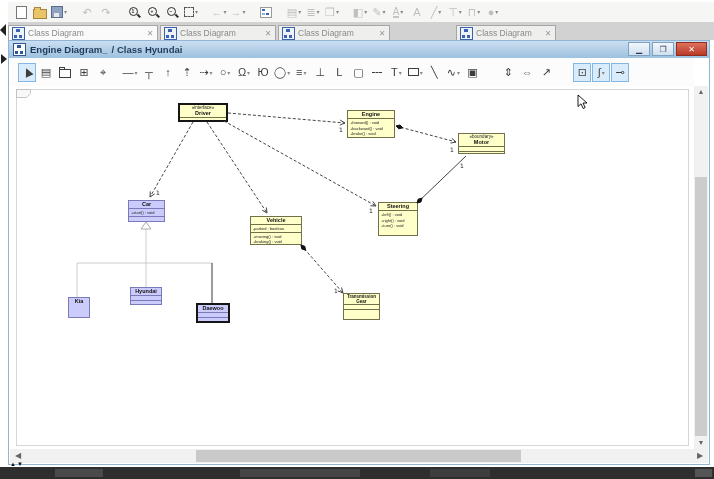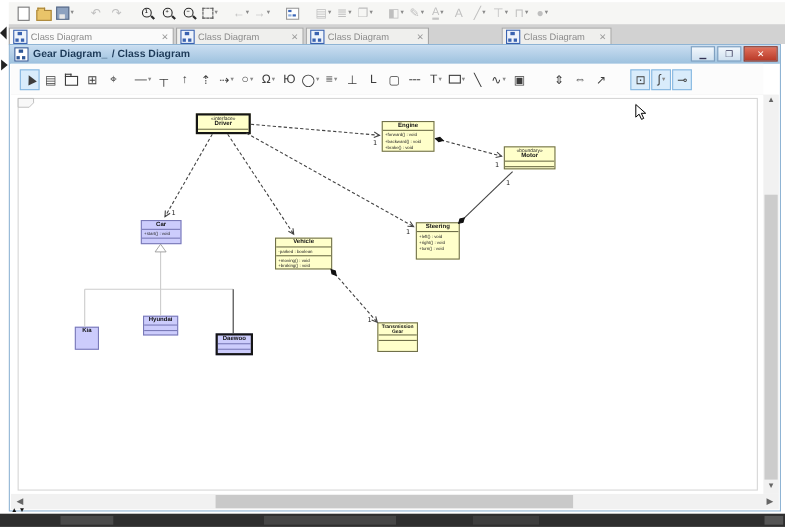--- a/index.html
+++ b/index.html
@@ -223,22 +223,22 @@
       <div class="tab" style="left: 448px; width: 100px;">
         <span class="tab-ic"></span>
         <span class="tab-label">Class Diagram</span>
         <span class="tab-close">✕</span>
       </div>
     </div>
 
   <div class="win">
     <div class="titlebar">
       <span class="title-ic"></span>
-      <span class="title-text">Gear Diagram_</span>
-      <span class="title-text">/ Class Diagram</span>
+      <span class="title-text">Engine Diagram_</span>
+      <span class="title-text">/ Class Hyundai</span>
       <div class="win-controls">
         <div class="wbtn">▁</div>
         <div class="wbtn">❐</div>
         <div class="wbtn close">✕</div>
       </div>
     </div>
     <div class="diagram-toolbar" id="diagram-toolbar">
         <div class="dtbtn active">
           <span class="rot-nw">▶</span>
         </div>

